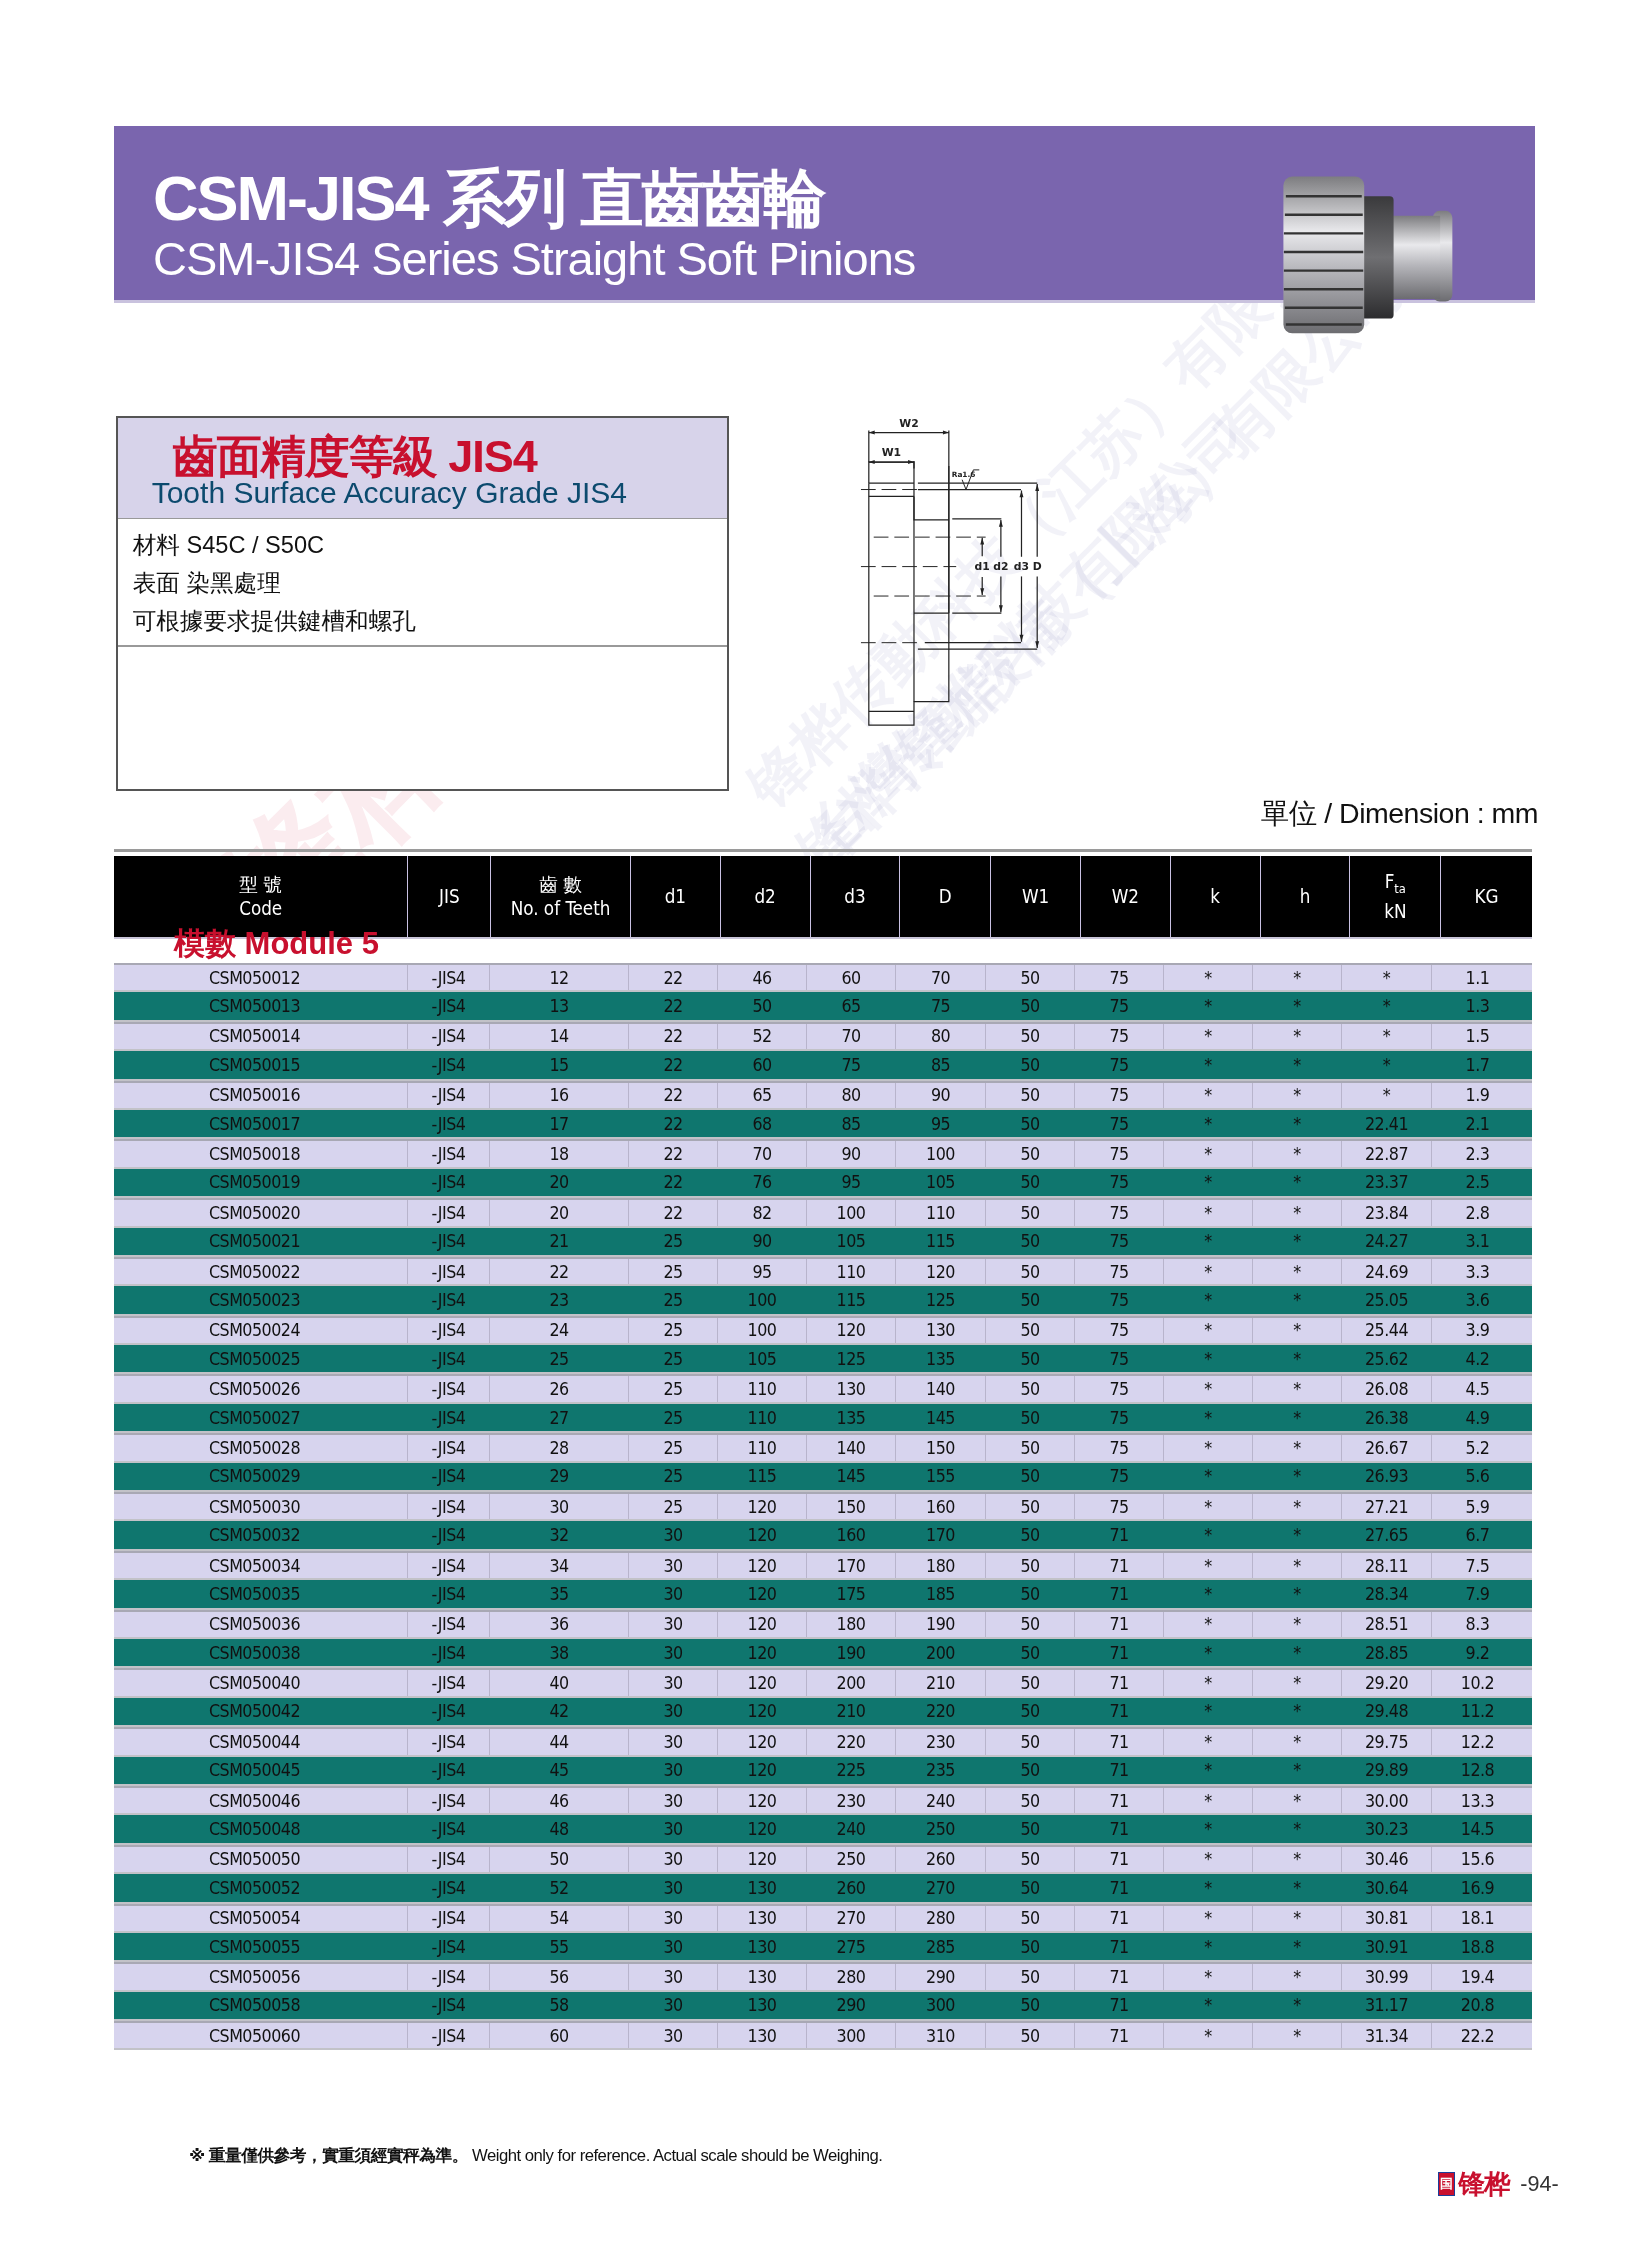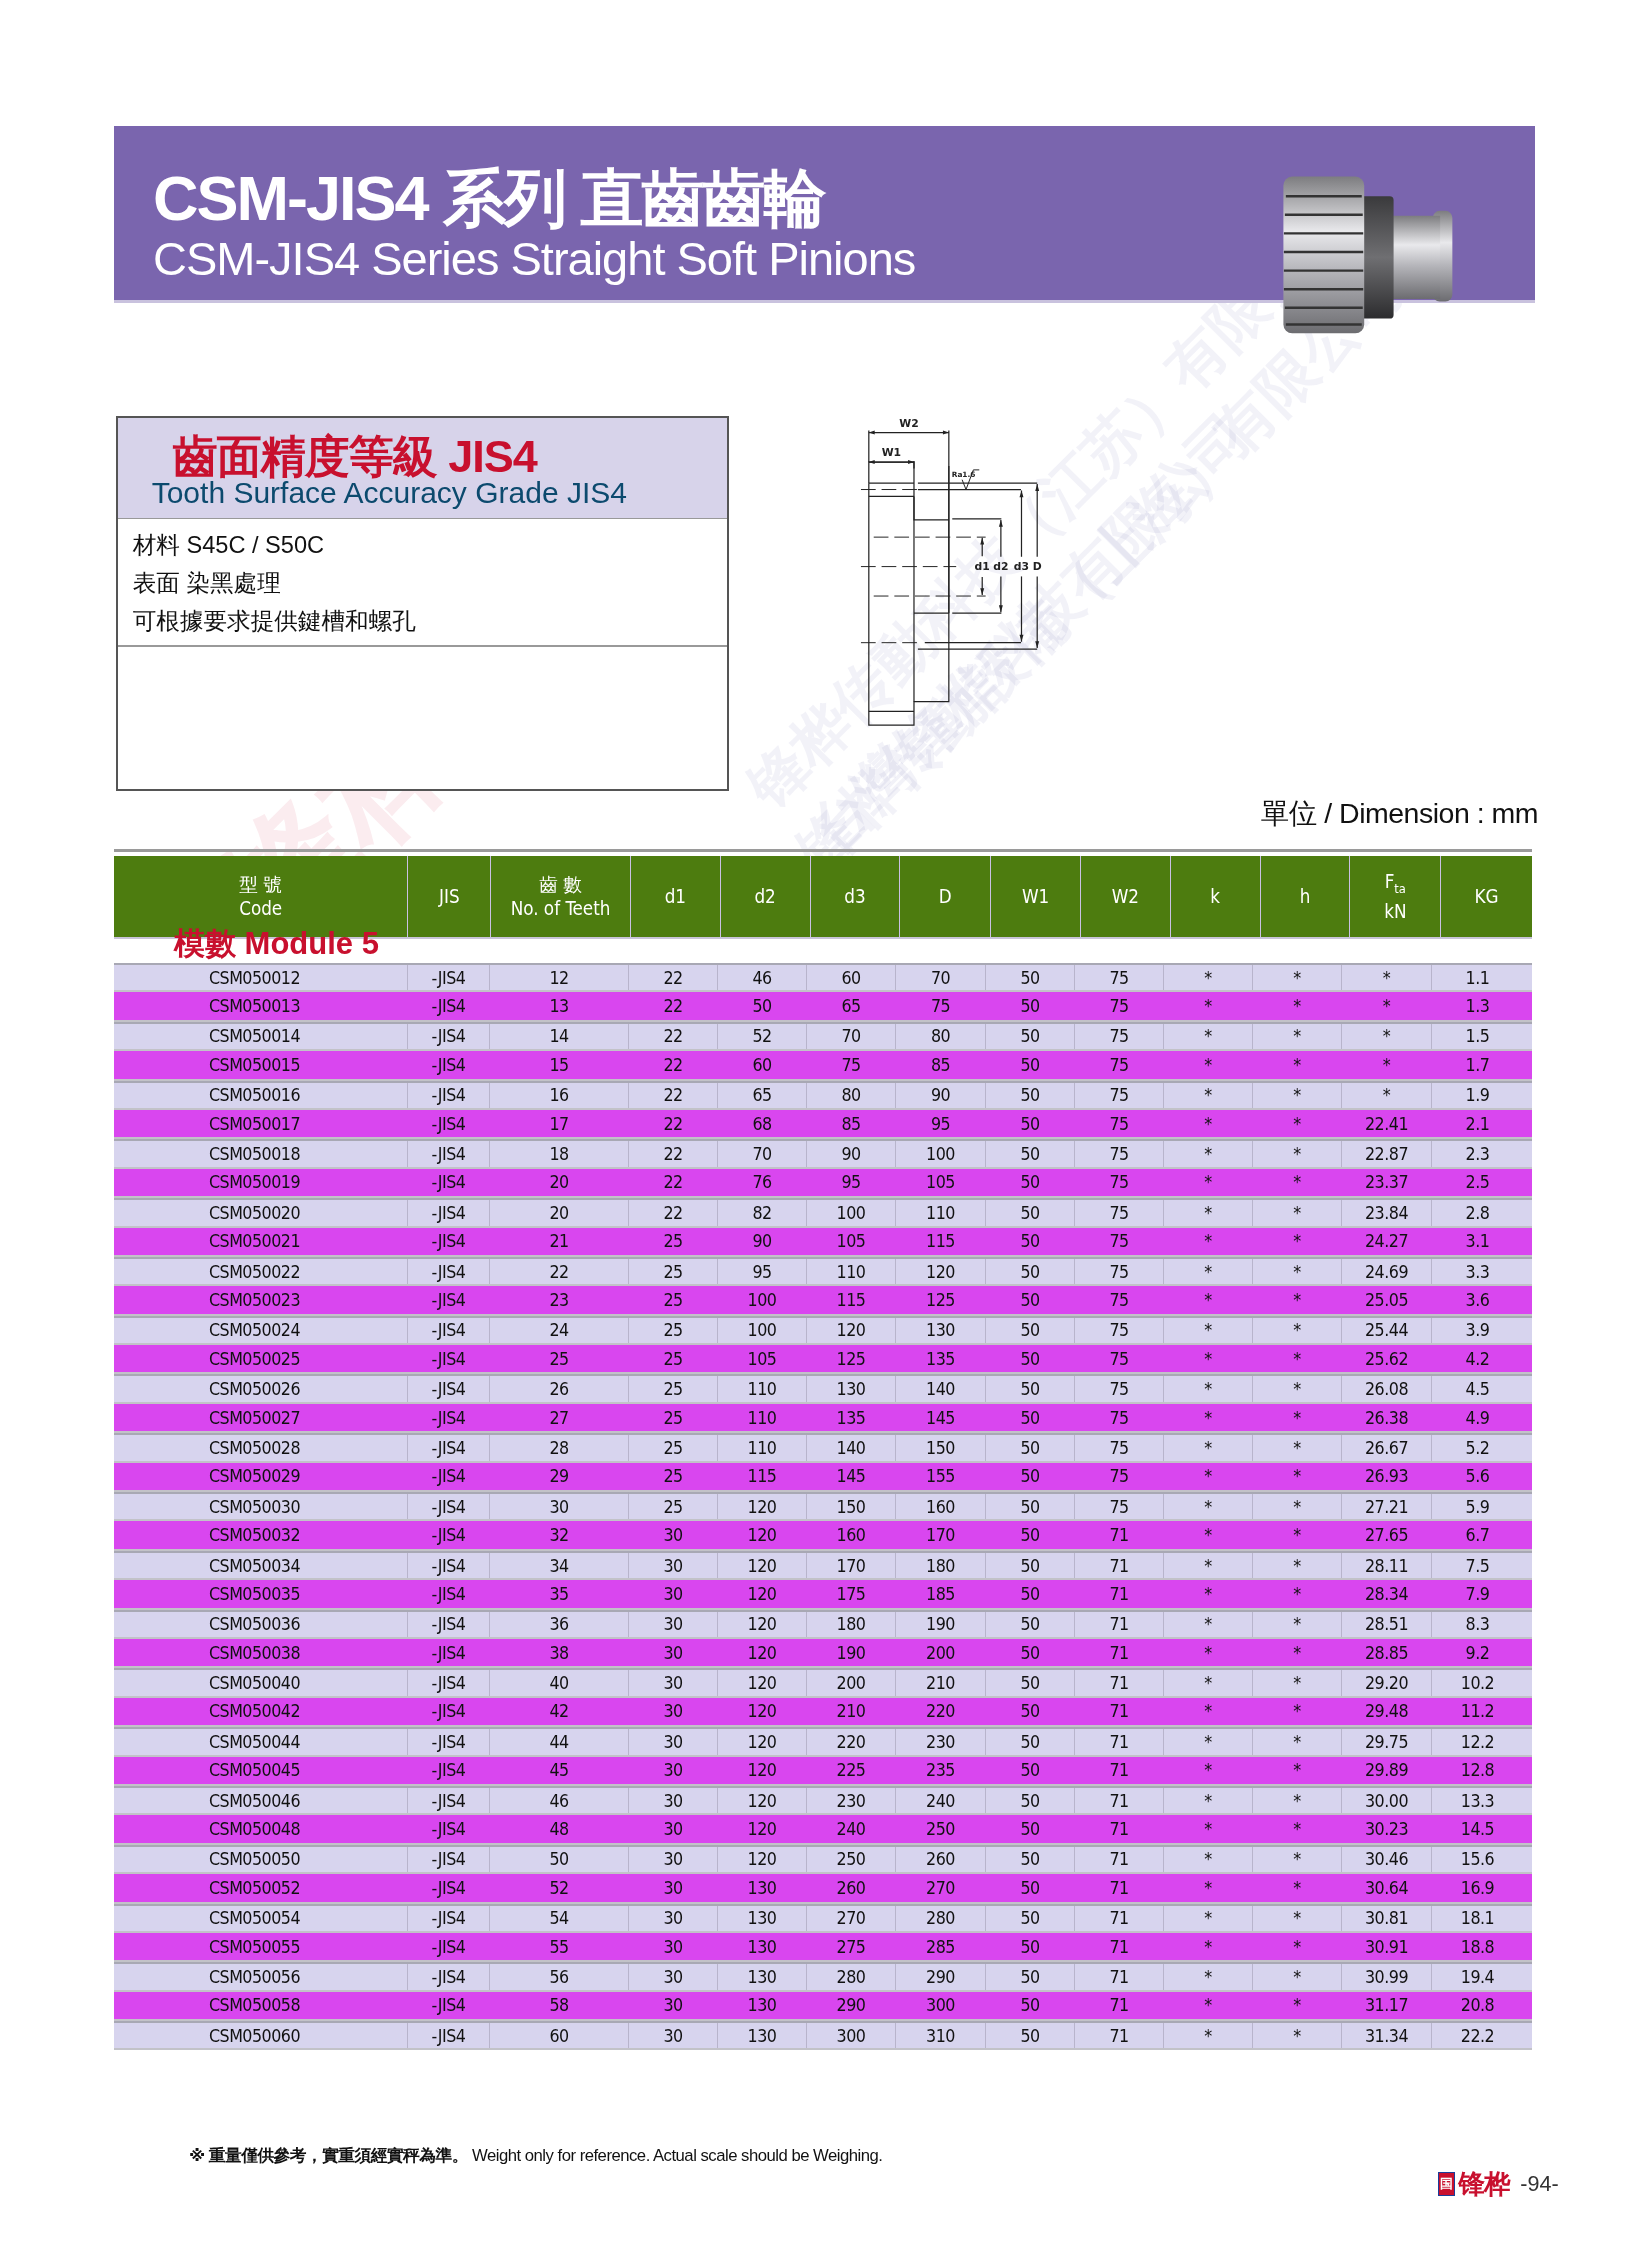--- a/index.html
+++ b/index.html
@@ -30,33 +30,33 @@
   .info-en-lines { position:absolute; left:14.7px; top:236px; }
   .info-en-lines div { font-size:23.6px; height:39px; line-height:39px; white-space:nowrap; letter-spacing:-0.5px; }
 
   
   .diagram { position:absolute; left:859px; top:407px; width:540px; height:383px; }
   .dim-label { position:absolute; right:109px; top:795px; font-size:28.5px; white-space:nowrap; letter-spacing:-0.5px; }
 
   
   .tbl-topline { position:absolute; left:114px; top:849px; width:1418px; height:2.5px; background:#9a9a9a; }
   .thead { position:absolute; left:114px; top:856px; width:1418px; height:81px;
-           background:#4d7c0f; display:flex; border-bottom:2px solid #c8c4d8; }
+           background:#000000; display:flex; border-bottom:2px solid #c8c4d8; }
   .th { color:#fff; font-size:18.7px; text-align:center; display:flex; flex-direction:column;
         align-items:center; justify-content:center; border-right:1.5px solid #c9c1e3;
         line-height:23.6px; font-family:"DejaVu Sans Condensed","DejaVu Sans",sans-serif; }
   .th:last-child { border-right:none; }
   .sub { font-size:12.8px; vertical-align:sub; }
 
   .module { position:absolute; left:174px; top:923px; font-size:31px; font-weight:bold; color:#c8102e; white-space:nowrap; }
 
   .tbody { position:absolute; left:114px; top:963px; width:1418px; }
   .tr { display:flex; height:29.4px; align-items:center; border-bottom:2px solid #c2c2c8; box-sizing:border-box; }
   .tr.shade { background:#d7d4ee; border-top:2px solid #a8a8b4; }
-  .tr.plain { background:#d946ef; }
+  .tr.plain { background:#0f766e; }
   .td { height:100%; display:flex; align-items:center; justify-content:center; font-size:17.7px;
         border-right:1px solid #b8b4cc; box-sizing:border-box; letter-spacing:-0.5px;
         font-family:"DejaVu Sans Condensed","DejaVu Sans",sans-serif; }
   .tr.plain .td { border-right-color:transparent; }
   .td:last-child { border-right:none; }
   .td.code { justify-content:center; padding-right:12px; }
 
   
   .c0{width:294px}.c1{width:82px}.c2{width:139px}.c3{width:89px}.c4{width:89px}.c5{width:89px}
   .c6{width:90px}.c7{width:89px}.c8{width:89px}.c9{width:89px}.c10{width:89px}.c11{width:90px}.c12{width:91px}

